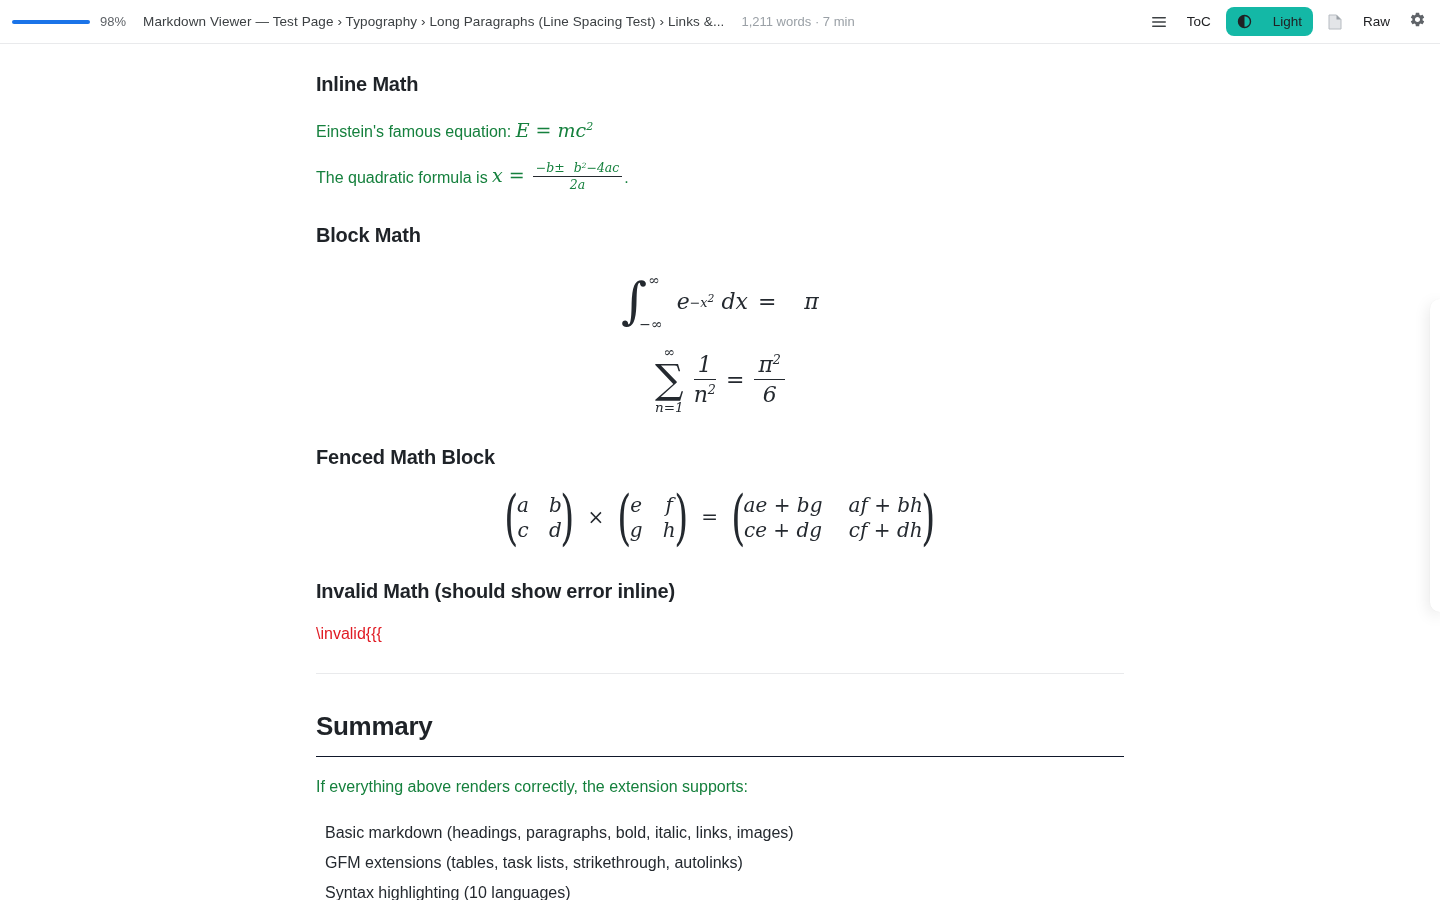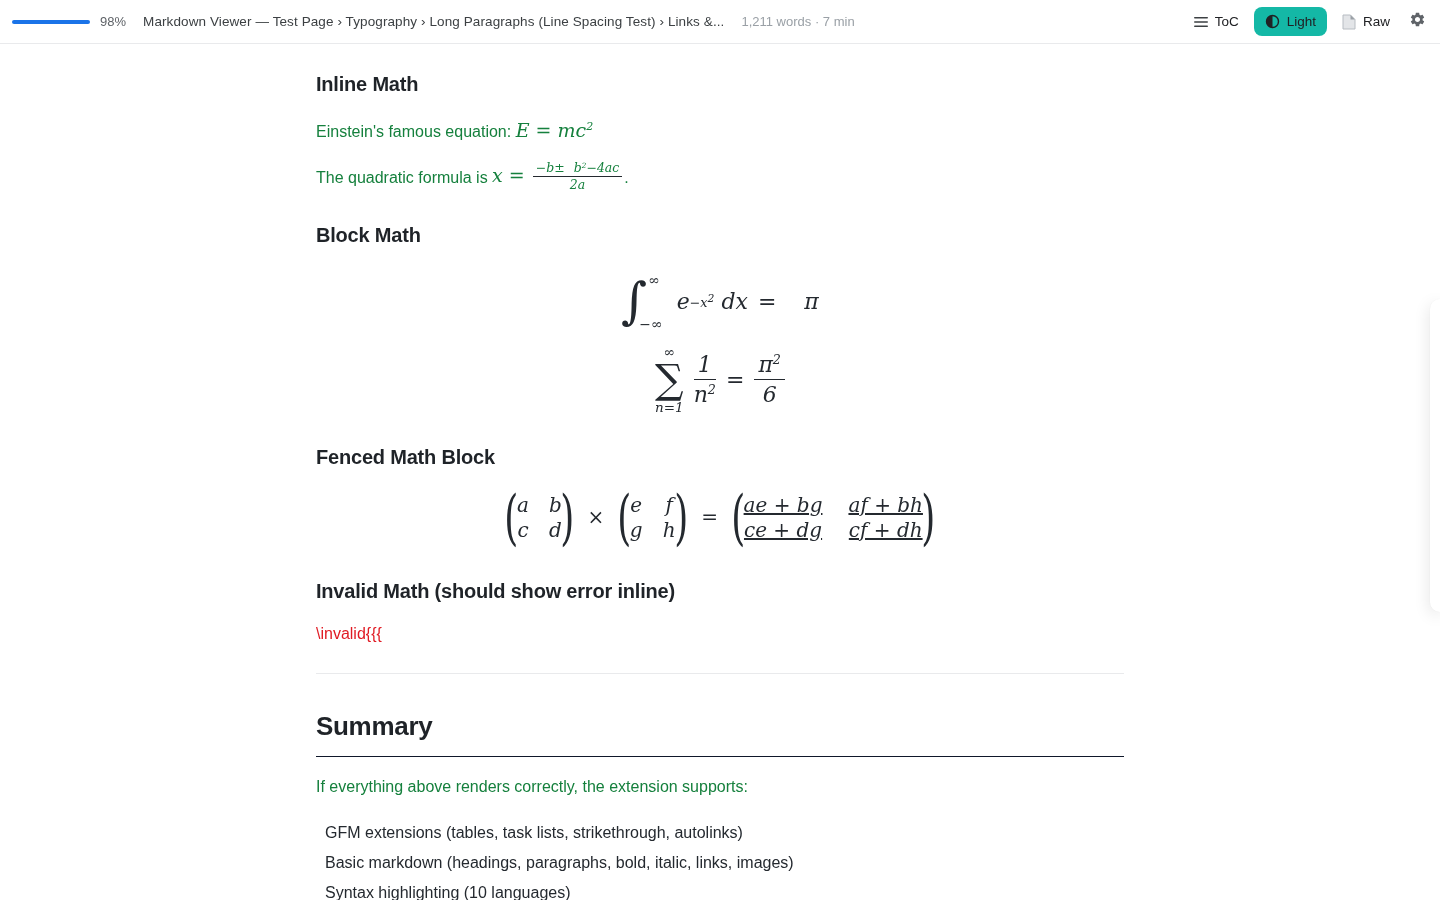--- a/index.html
+++ b/index.html
@@ -22,21 +22,21 @@
     z-index: 20;
     white-space: nowrap;
   }
   .progress-track { margin-left: 12px; display: flex; align-items: center; }
   .progress-bar { width: 78px; height: 4px; border-radius: 2px; background: #1a73e8; }
   .pct { font-size: 13px; color: #5f6368; margin-left: 10px; }
   .crumb { font-size: 13.5px; color: #3c4043; margin-left: 17px; letter-spacing: 0.1px; }
   .meta { font-size: 13px; color: #9aa0a6; margin-left: 17px; text-align: center; }
   .tb-spacer { flex: 1; }
   .tbtn {
-    display: inline-flex; align-items: center; gap: 7px;
+    display: inline-flex; align-items: center; gap: 21px;
     font-size: 13.5px; color: #202124;
     padding: 7px 11px; border-radius: 8px;
     cursor: pointer; margin-left: 4px;
   }
   .tbtn.active { background: #14b8a6; }
   .tbtn svg { display: block; }
   .gear-btn { margin: 0 14px 0 8px; cursor: pointer; display: flex; align-items: center; }
 
   
   .side-peek {
@@ -131,21 +131,21 @@
     transform: scale(0.62, 1.04);
     transform-origin: center;
   }
   .paren.l { margin-right: -6px; }
   .paren.r { margin-left: -6px; }
   .mgrid {
     display: inline-grid; grid-template-columns: auto auto;
     column-gap: 20px; row-gap: 1px;
     text-align: center; font-size: 20px; line-height: 24px;
   }
-  .mgrid.wide { column-gap: 26px; text-decoration: underline; }
+  .mgrid.wide { column-gap: 26px; }
   .mop { font-style: normal; font-size: 20px; margin: 0 9px; }
 
   .error-text { color: #e01b24; font-size: 16px; line-height: 25px; margin: 17px 0 0 0; }
 </style>
 </head>
 <body>
 
 <div class="topbar">
   <div class="progress-track">
     <div class="progress-bar"></div>
@@ -273,19 +273,19 @@
 
   <p class="error-text">\invalid{{{</p>
 
   <hr class="rule">
 
   <h2 class="summary-h">Summary</h2>
 
   <p class="body-p">If everything above renders correctly, the extension supports:</p>
 
   <ul class="summary-list">
+    <li>Basic markdown (headings, paragraphs, bold, italic, links, images)</li>
     <li>GFM extensions (tables, task lists, strikethrough, autolinks)</li>
-    <li>Basic markdown (headings, paragraphs, bold, italic, links, images)</li>
     <li>Syntax highlighting (10 languages)</li>
 
   </ul>
 
 </div>
 
 </body></html>

